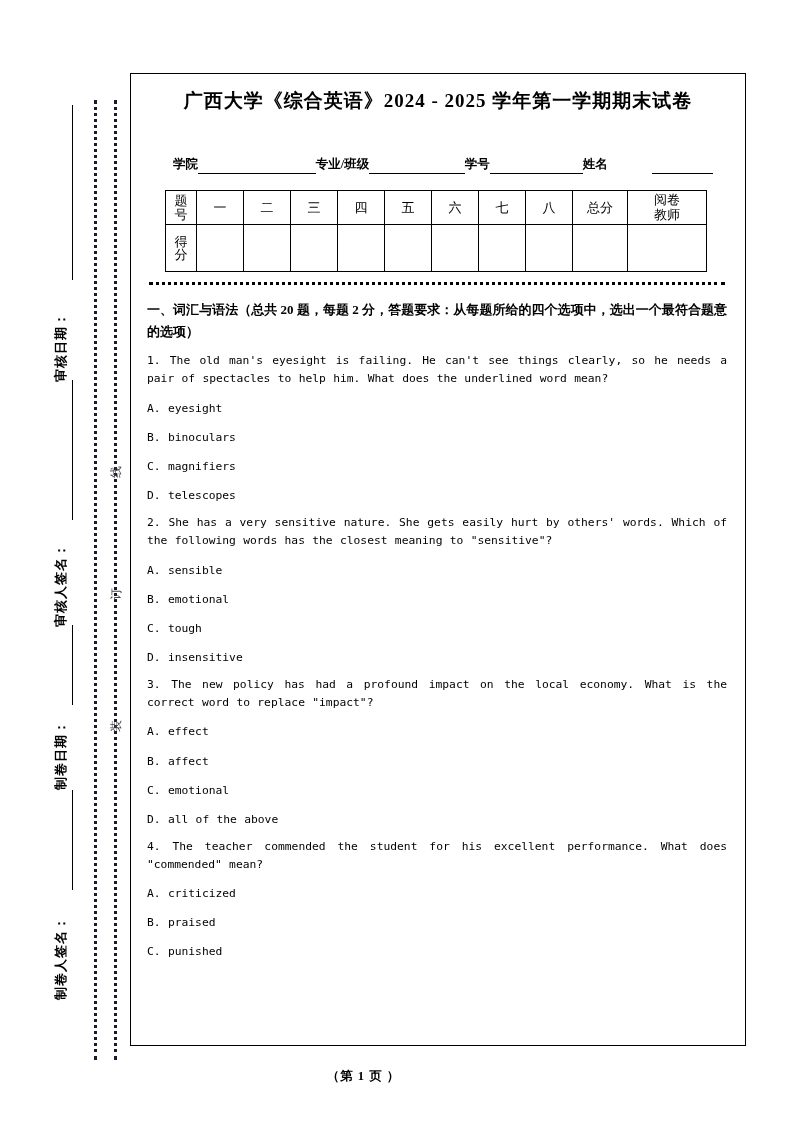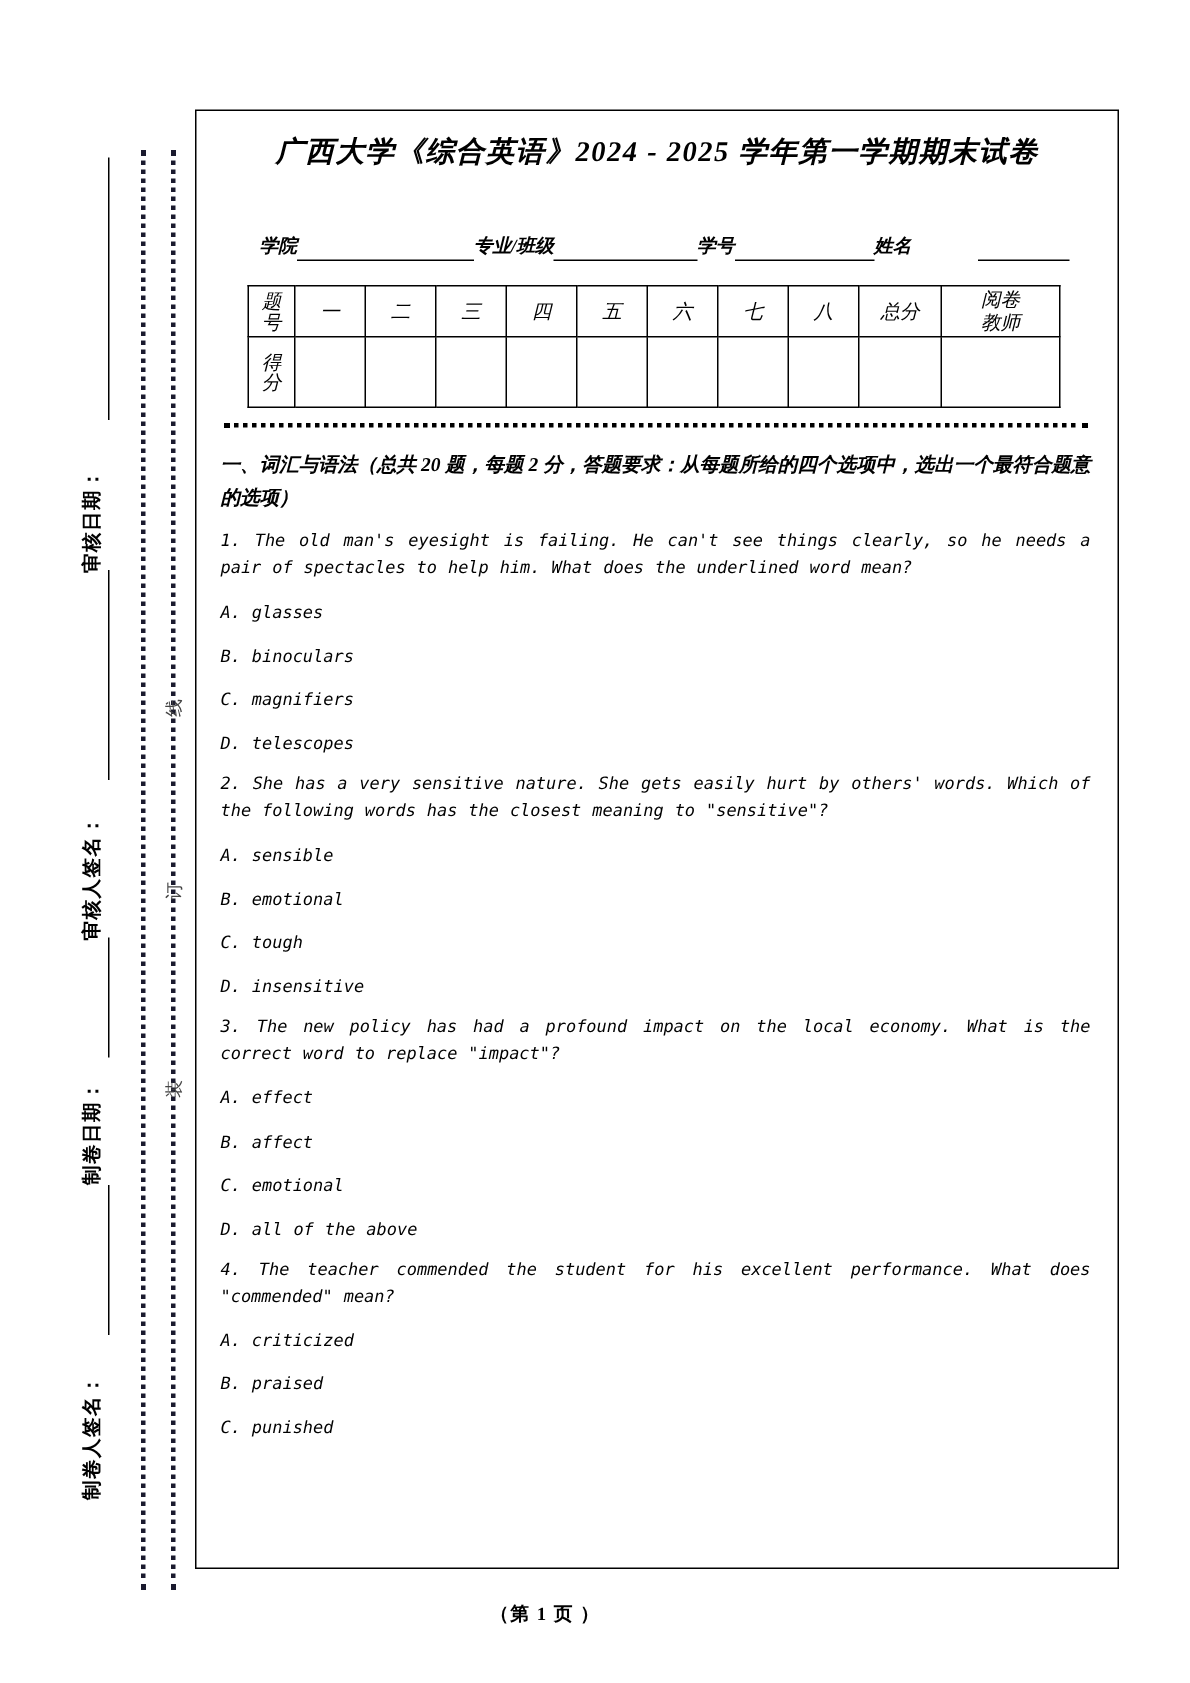--- a/index.html
+++ b/index.html
@@ -60,21 +60,20 @@
     position: absolute;
     left: 130px;
     top: 73px;
     width: 616px;
     height: 973px;
     border: 1.5px solid #000;
     box-sizing: border-box;
   }
   .frame-inner {
     padding: 0 14px;
-    font-style: italic;
   }
 
   .exam-title {
     text-align: center;
     font-size: 19px;
     font-weight: bold;
     font-family: "Liberation Serif", "DejaVu Serif", serif;
     letter-spacing: 1px;
     margin-top: 14px;
     margin-bottom: 2px;
@@ -274,21 +273,21 @@
     </div>
 
     <div class="dot-sep"></div>
 
     <div class="section-heading">一、词汇与语法（总共 20 题，每题 2 分，答题要求：从每题所给的四个选项中，选出一个最符合题意的选项）</div>
 
     <div class="questions">
 
       <div>
         <div class="q-stem">1. The old man's eyesight is failing. He can't see things clearly, so he needs a pair of spectacles to help him. What does the underlined word mean?</div>
-        <div class="q-option">A. glasses</div>
+        <div class="q-option">A. eyesight</div>
         <div class="q-option">B. binoculars</div>
         <div class="q-option">C. magnifiers</div>
         <div class="q-option">D. telescopes</div>
       </div>
 
       <div>
         <div class="q-stem">2. She has a very sensitive nature. She gets easily hurt by others' words. Which of the following words has the closest meaning to "sensitive"?</div>
         <div class="q-option">A. sensible</div>
         <div class="q-option">B. emotional</div>
         <div class="q-option">C. tough</div>

